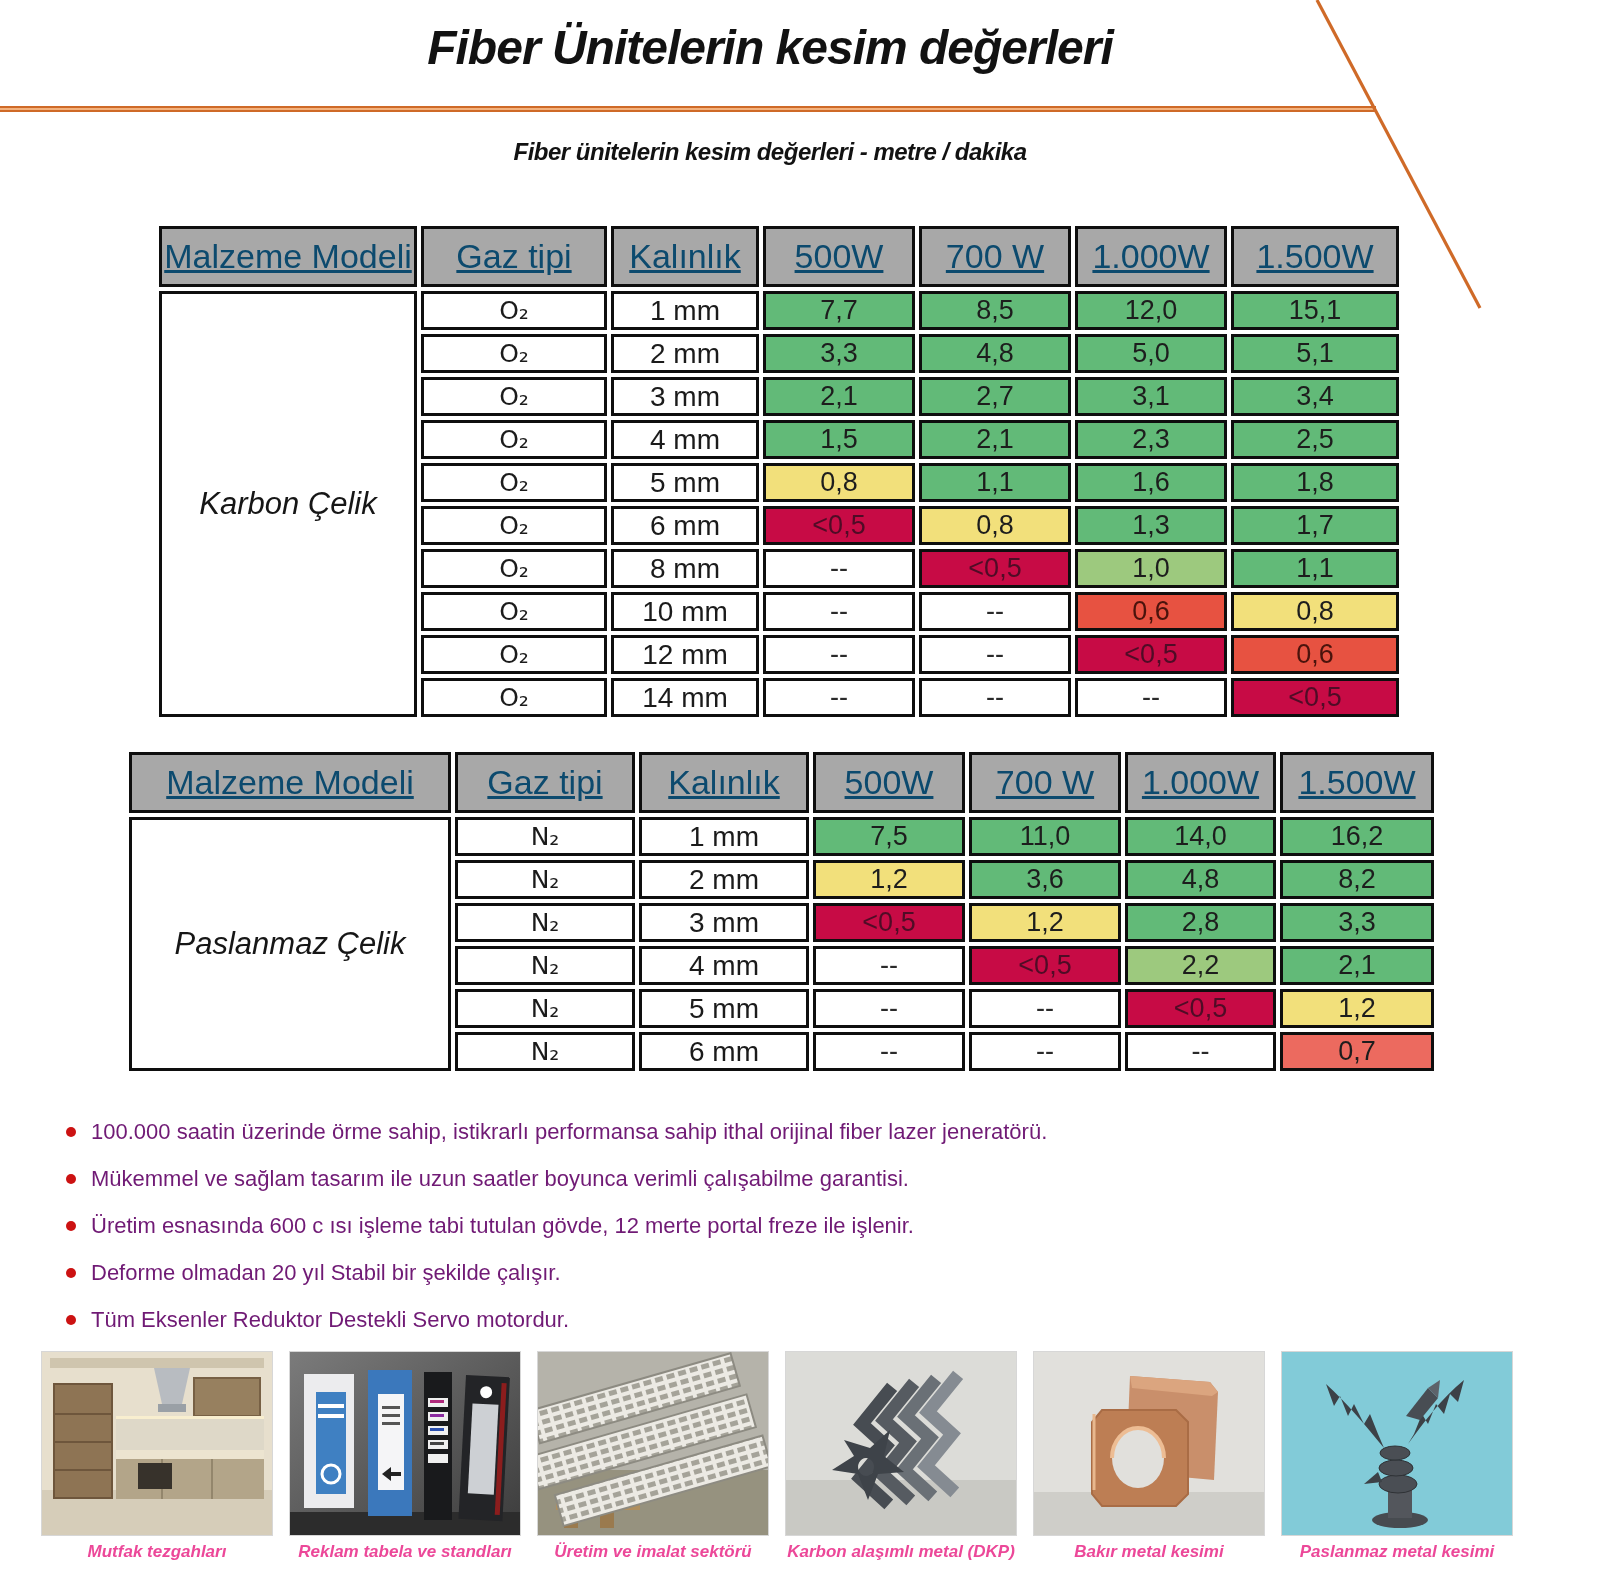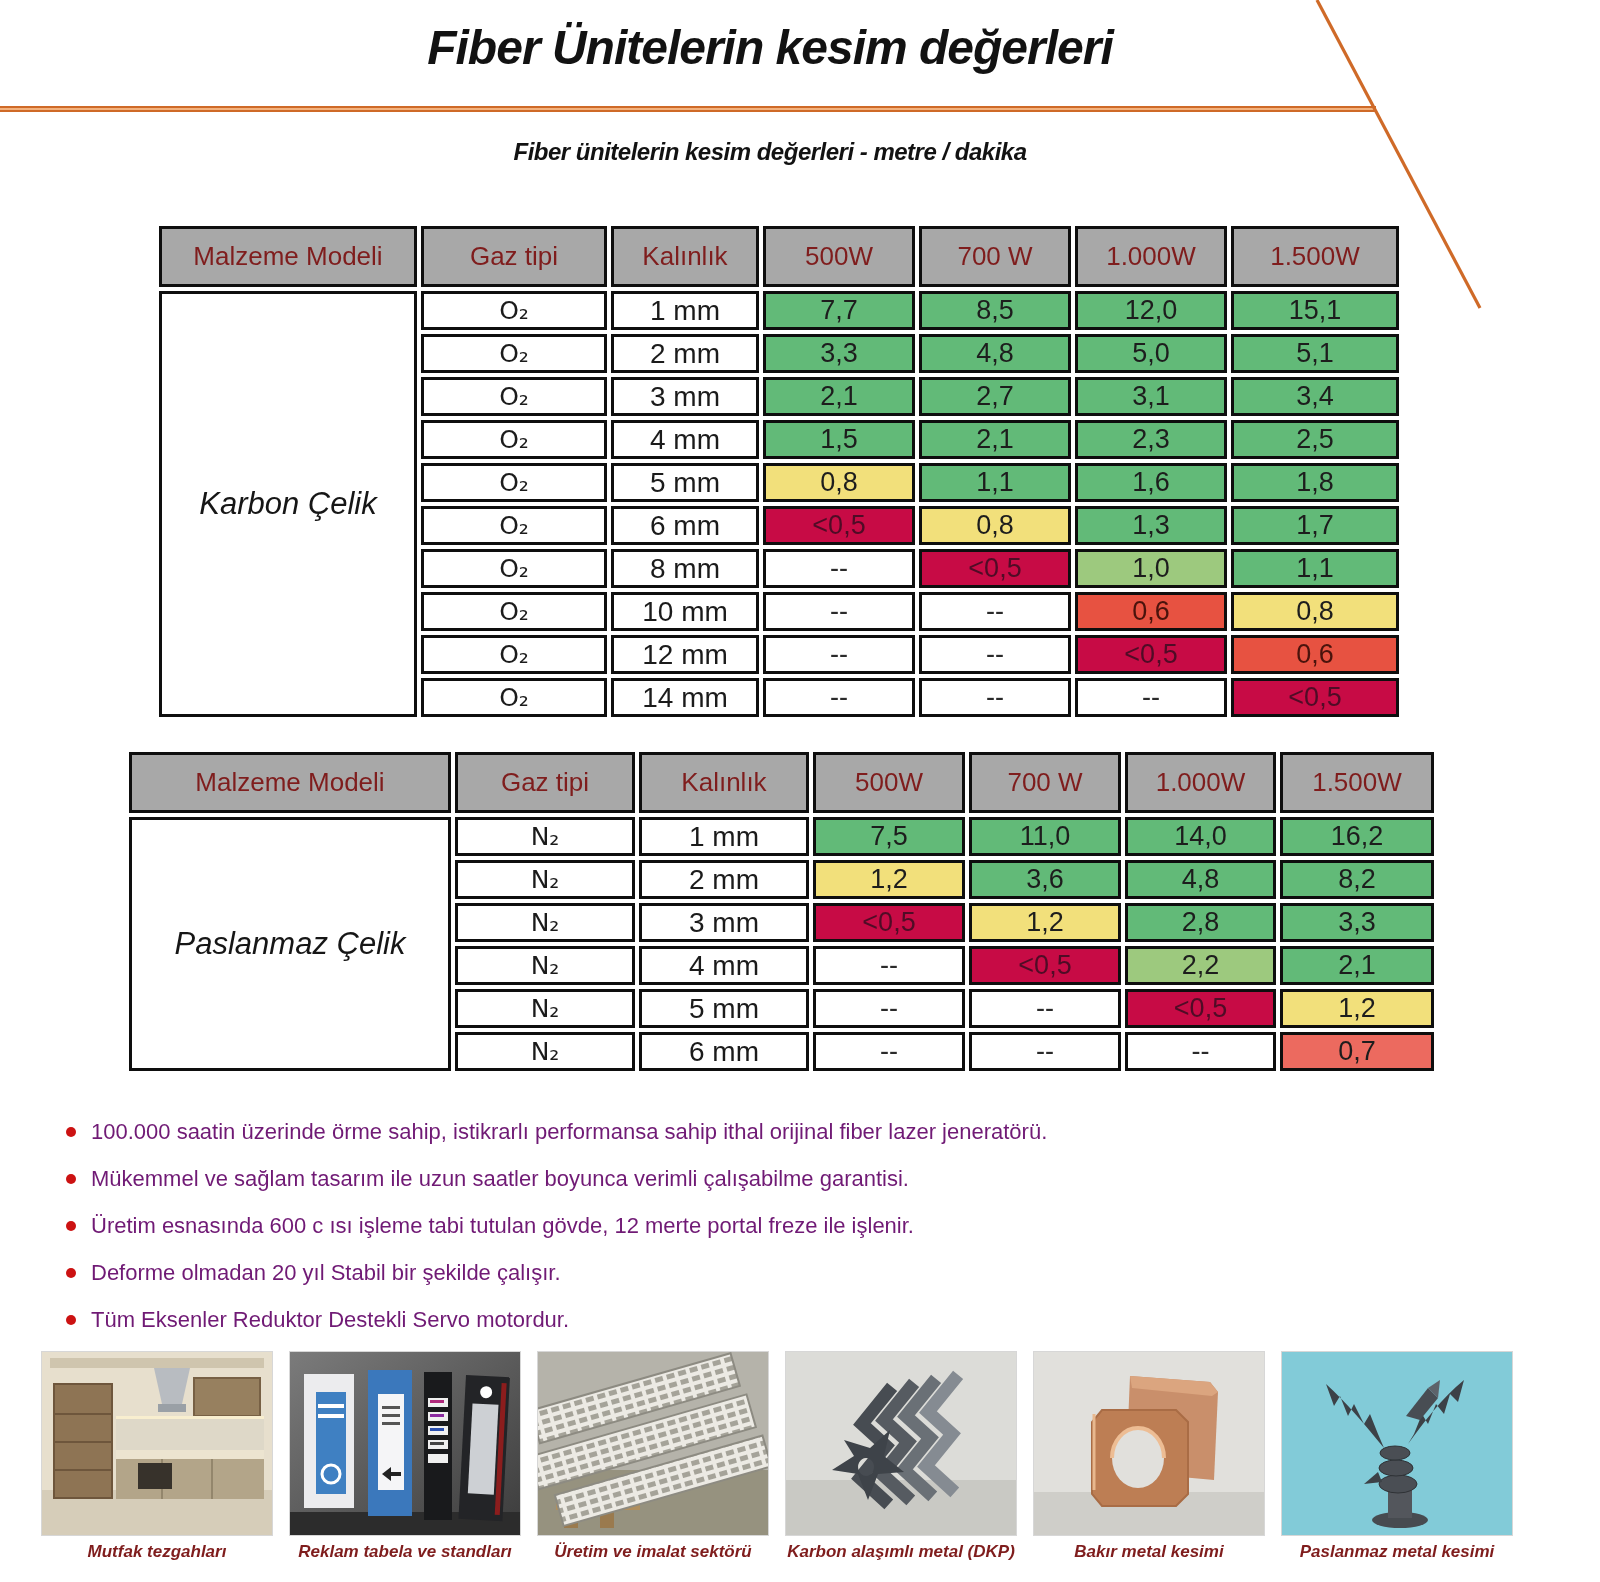--- a/index.html
+++ b/index.html
@@ -13,22 +13,22 @@
         background:linear-gradient(to bottom,var(--c-accent_orange,#cf6a28) 0 28%,#f3b27e 28% 72%,var(--c-accent_orange,#cf6a28) 72% 100%);}
   .diag{position:absolute;top:0;left:1290px;width:200px;height:312px;}
   .subtitle{position:absolute;top:138px;left:0;right:60px;margin:0;text-align:center;
             font-size:24px;font-weight:bold;font-style:italic;letter-spacing:-0.5px;color:#121212;}
 
   
   table.cut{position:absolute;border-collapse:separate;border-spacing:4px;table-layout:fixed;}
   #t1{top:222px;left:155px;width:1248px;}
   #t2{top:748px;left:125px;width:1313px;}
   table.cut th,table.cut td{border:3px solid #0e0e0e;padding:0;text-align:center;overflow:hidden;}
-  table.cut th{height:55px;background:var(--c-header_gray,#a8a8a8);color:#7f1d1d;
-               font-size:26px;font-weight:normal;}
+  table.cut th{height:55px;background:var(--c-header_gray,#a8a8a8);color:#0c4a6e;
+               font-size:34px;font-weight:normal;text-decoration:underline;}
   th.hmain{font-weight:bold;font-size:26px;}
   th.hw{font-weight:bold;font-size:23px;margin-top:18px;}
   td{height:33px;background:#ffffff;font-size:27px;}
   td.material{font-style:italic;font-size:31px;color:#161616;background:#ffffff;}
   td.gas{font-family:"DejaVu Sans",sans-serif;font-size:25px;}
   td.thick{font-size:28px;}
   td.val{font-size:27px;color:#1d1d1d;}
   td.val.green{background:var(--c-green,#62ba78);}
   td.val.lightgreen{background:var(--c-lightgreen,#9dc97e);}
   td.val.yellow{background:var(--c-yellow,#f2e07b);}
@@ -41,21 +41,21 @@
   .bullets{position:absolute;top:1108px;left:66px;right:30px;margin:0;padding:0;list-style:none;}
   .bullets li{display:flex;align-items:center;height:47px;font-size:22px;color:#701a75;}
   .dot{flex:0 0 auto;width:10px;height:10px;border-radius:50%;
        background:var(--c-bullet_red,#cc1212);margin-right:15px;}
 
   
   .gallery{position:absolute;top:1352px;left:42px;width:1470px;display:flex;justify-content:space-between;}
   .g-item{width:230px;margin:0;}
   .photo{width:230px;height:183px;overflow:hidden;box-shadow:0 0 0 1px #d7d7d7;}
   .photo svg{display:block;}
-  .caption{margin-top:7px;text-align:center;font-size:17px;font-weight:bold;font-style:italic;color:#7f1d1d;}
+  .caption{margin-top:7px;text-align:center;font-size:17px;font-weight:bold;font-style:italic;color:#ec4899;}
 </style>
 </head>
 <body>
 
 <div class="page">
 
   <h1 class="title">Fiber Ünitelerin kesim değerleri</h1>
   <div class="rule"></div>
   <svg class="diag" viewBox="0 0 200 312">
     <line x1="27" y1="0" x2="190" y2="308" stroke="#cf6a28" stroke-width="3.2"></line>

